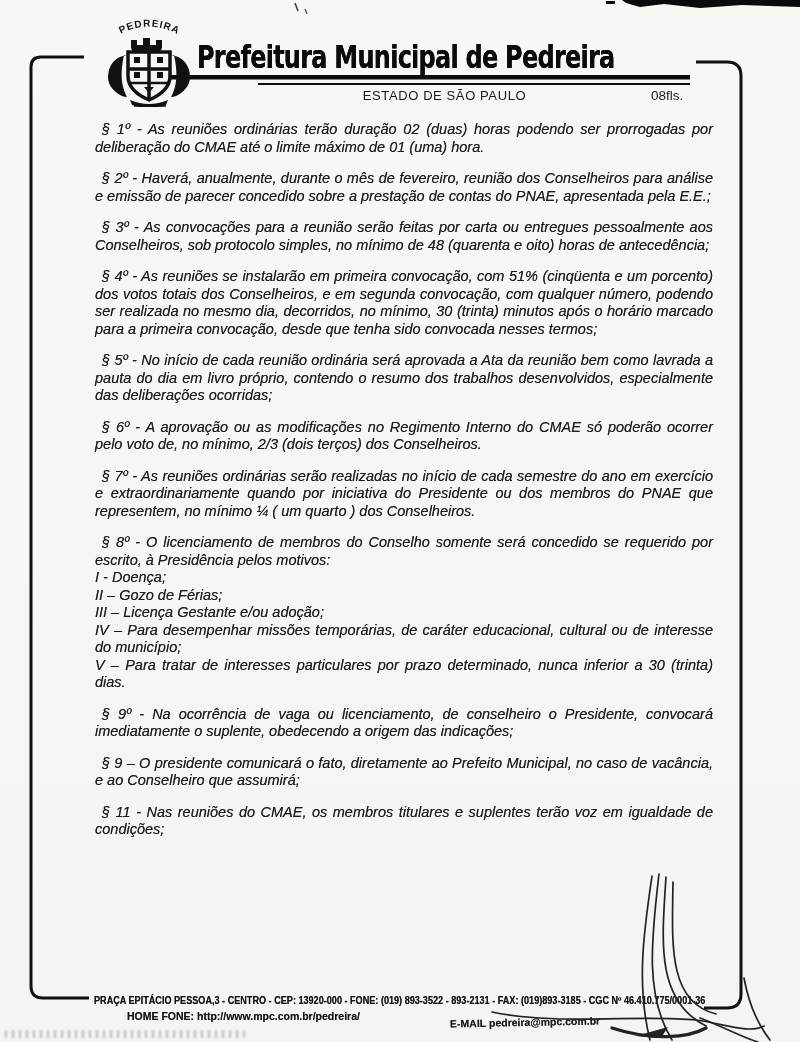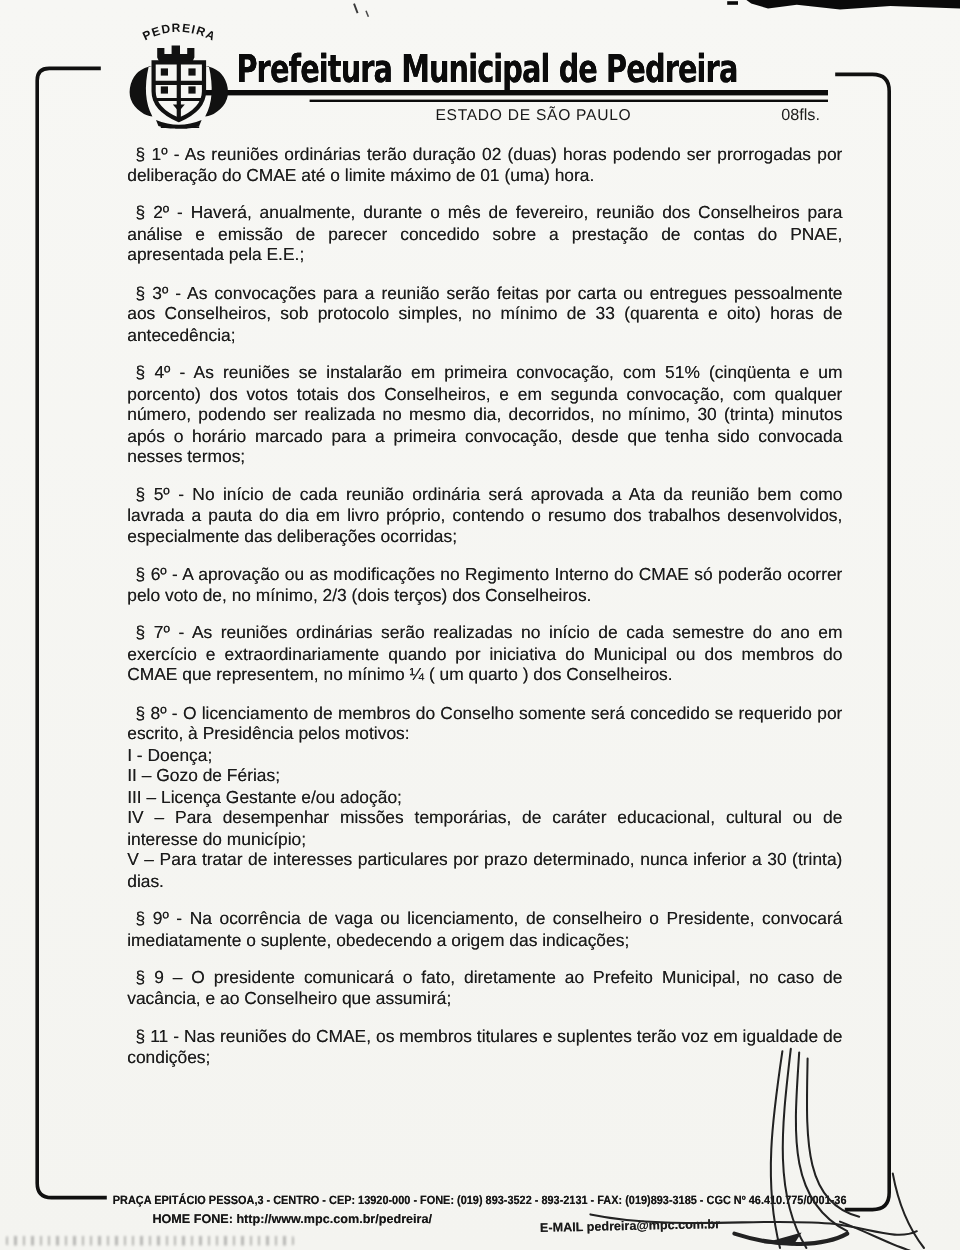--- a/index.html
+++ b/index.html
@@ -26,21 +26,21 @@
     font-size:13px;font-weight:400;letter-spacing:.6px;color:#171717;
   }
   .sheet-label{position:absolute;left:651px;top:88px;font-size:13.5px;color:#1d1d1d;}
 
   
   .doc-body{
     position:absolute;left:95px;top:121px;width:618px;
     font-size:14.5px;line-height:17.5px;text-align:justify;
     color:#1b1b1b;text-shadow:0 0 .45px rgba(20,20,20,.65);
   }
-  .para{margin:0 11px 14px;white-space:pre-line;text-indent:7px;}
+  .para{margin:0 0 14px;white-space:pre-line;text-indent:7px;font-style:italic;}
 
   
   .footer-line1{
     position:absolute;left:94px;top:995px;white-space:nowrap;
     font-size:10px;font-weight:700;color:#151515;
     transform:scaleX(.91);transform-origin:left center;
     text-shadow:0 0 .4px rgba(10,10,10,.7);
   }
   .footer-home{
     position:absolute;left:127px;top:1010px;white-space:nowrap;
@@ -107,25 +107,25 @@
     <path d="M40,93 h8 M52,94 h10 M66,93 h6" stroke="#111" stroke-width="1.4" fill="none"></path>
   </svg>
 
   <h1 class="title" style="margin:0;">Prefeitura Municipal de Pedreira</h1>
   <div class="subtitle">ESTADO DE SÃO PAULO</div>
   <div class="sheet-label">08fls.</div>
 
   <main class="doc-body">
       <p class="para">§ 1º - As reuniões ordinárias terão duração 02 (duas) horas podendo ser prorrogadas por deliberação do CMAE até o limite máximo de 01 (uma) hora.</p>
       <p class="para">§ 2º - Haverá, anualmente, durante o mês de fevereiro, reunião dos Conselheiros para análise e emissão de parecer concedido sobre a prestação de contas do PNAE, apresentada pela E.E.;</p>
-      <p class="para">§ 3º - As convocações para a reunião serão feitas por carta ou entregues pessoalmente aos Conselheiros, sob protocolo simples, no mínimo de 33 (quarenta e oito) horas de antecedência;</p>
+      <p class="para">§ 3º - As convocações para a reunião serão feitas por carta ou entregues pessoalmente aos Conselheiros, sob protocolo simples, no mínimo de 48 (quarenta e oito) horas de antecedência;</p>
       <p class="para">§ 4º - As reuniões se instalarão em primeira convocação, com 51% (cinqüenta e um porcento) dos votos totais dos Conselheiros, e em segunda convocação, com qualquer número, podendo ser realizada no mesmo dia, decorridos, no mínimo, 30 (trinta) minutos após o horário marcado para a primeira convocação, desde que tenha sido convocada nesses termos;</p>
       <p class="para">§ 5º - No início de cada reunião ordinária será aprovada a Ata da reunião bem como lavrada a pauta do dia em livro próprio, contendo o resumo dos trabalhos desenvolvidos, especialmente das deliberações ocorridas;</p>
       <p class="para">§ 6º - A aprovação ou as modificações no Regimento Interno do CMAE só poderão ocorrer pelo voto de, no mínimo, 2/3 (dois terços) dos Conselheiros.</p>
-      <p class="para">§ 7º - As reuniões ordinárias serão realizadas no início de cada semestre do ano em exercício e extraordinariamente quando por iniciativa do Municipal ou dos membros do CMAE que representem, no mínimo ¼ ( um quarto ) dos Conselheiros.</p>
+      <p class="para">§ 7º - As reuniões ordinárias serão realizadas no início de cada semestre do ano em exercício e extraordinariamente quando por iniciativa do Presidente ou dos membros do PNAE que representem, no mínimo ¼ ( um quarto ) dos Conselheiros.</p>
       <p class="para">§ 8º - O licenciamento de membros do Conselho somente será concedido se requerido por escrito, à Presidência pelos motivos:
 I -  Doença;
 II – Gozo de Férias;
 III – Licença Gestante e/ou adoção;
 IV – Para desempenhar missões temporárias, de caráter educacional, cultural ou de interesse do município;
 V – Para tratar de interesses particulares por prazo determinado, nunca inferior a 30 (trinta) dias.</p>
       <p class="para">§ 9º - Na ocorrência de vaga ou licenciamento, de conselheiro o Presidente, convocará imediatamente o suplente, obedecendo a origem das indicações;</p>
       <p class="para">§ 9 – O presidente comunicará o fato, diretamente ao Prefeito Municipal, no caso de vacância, e ao Conselheiro que assumirá;</p>
       <p class="para">§ 11 - Nas reuniões do CMAE, os membros titulares e suplentes terão voz em igualdade de condições;</p>
     </main>

